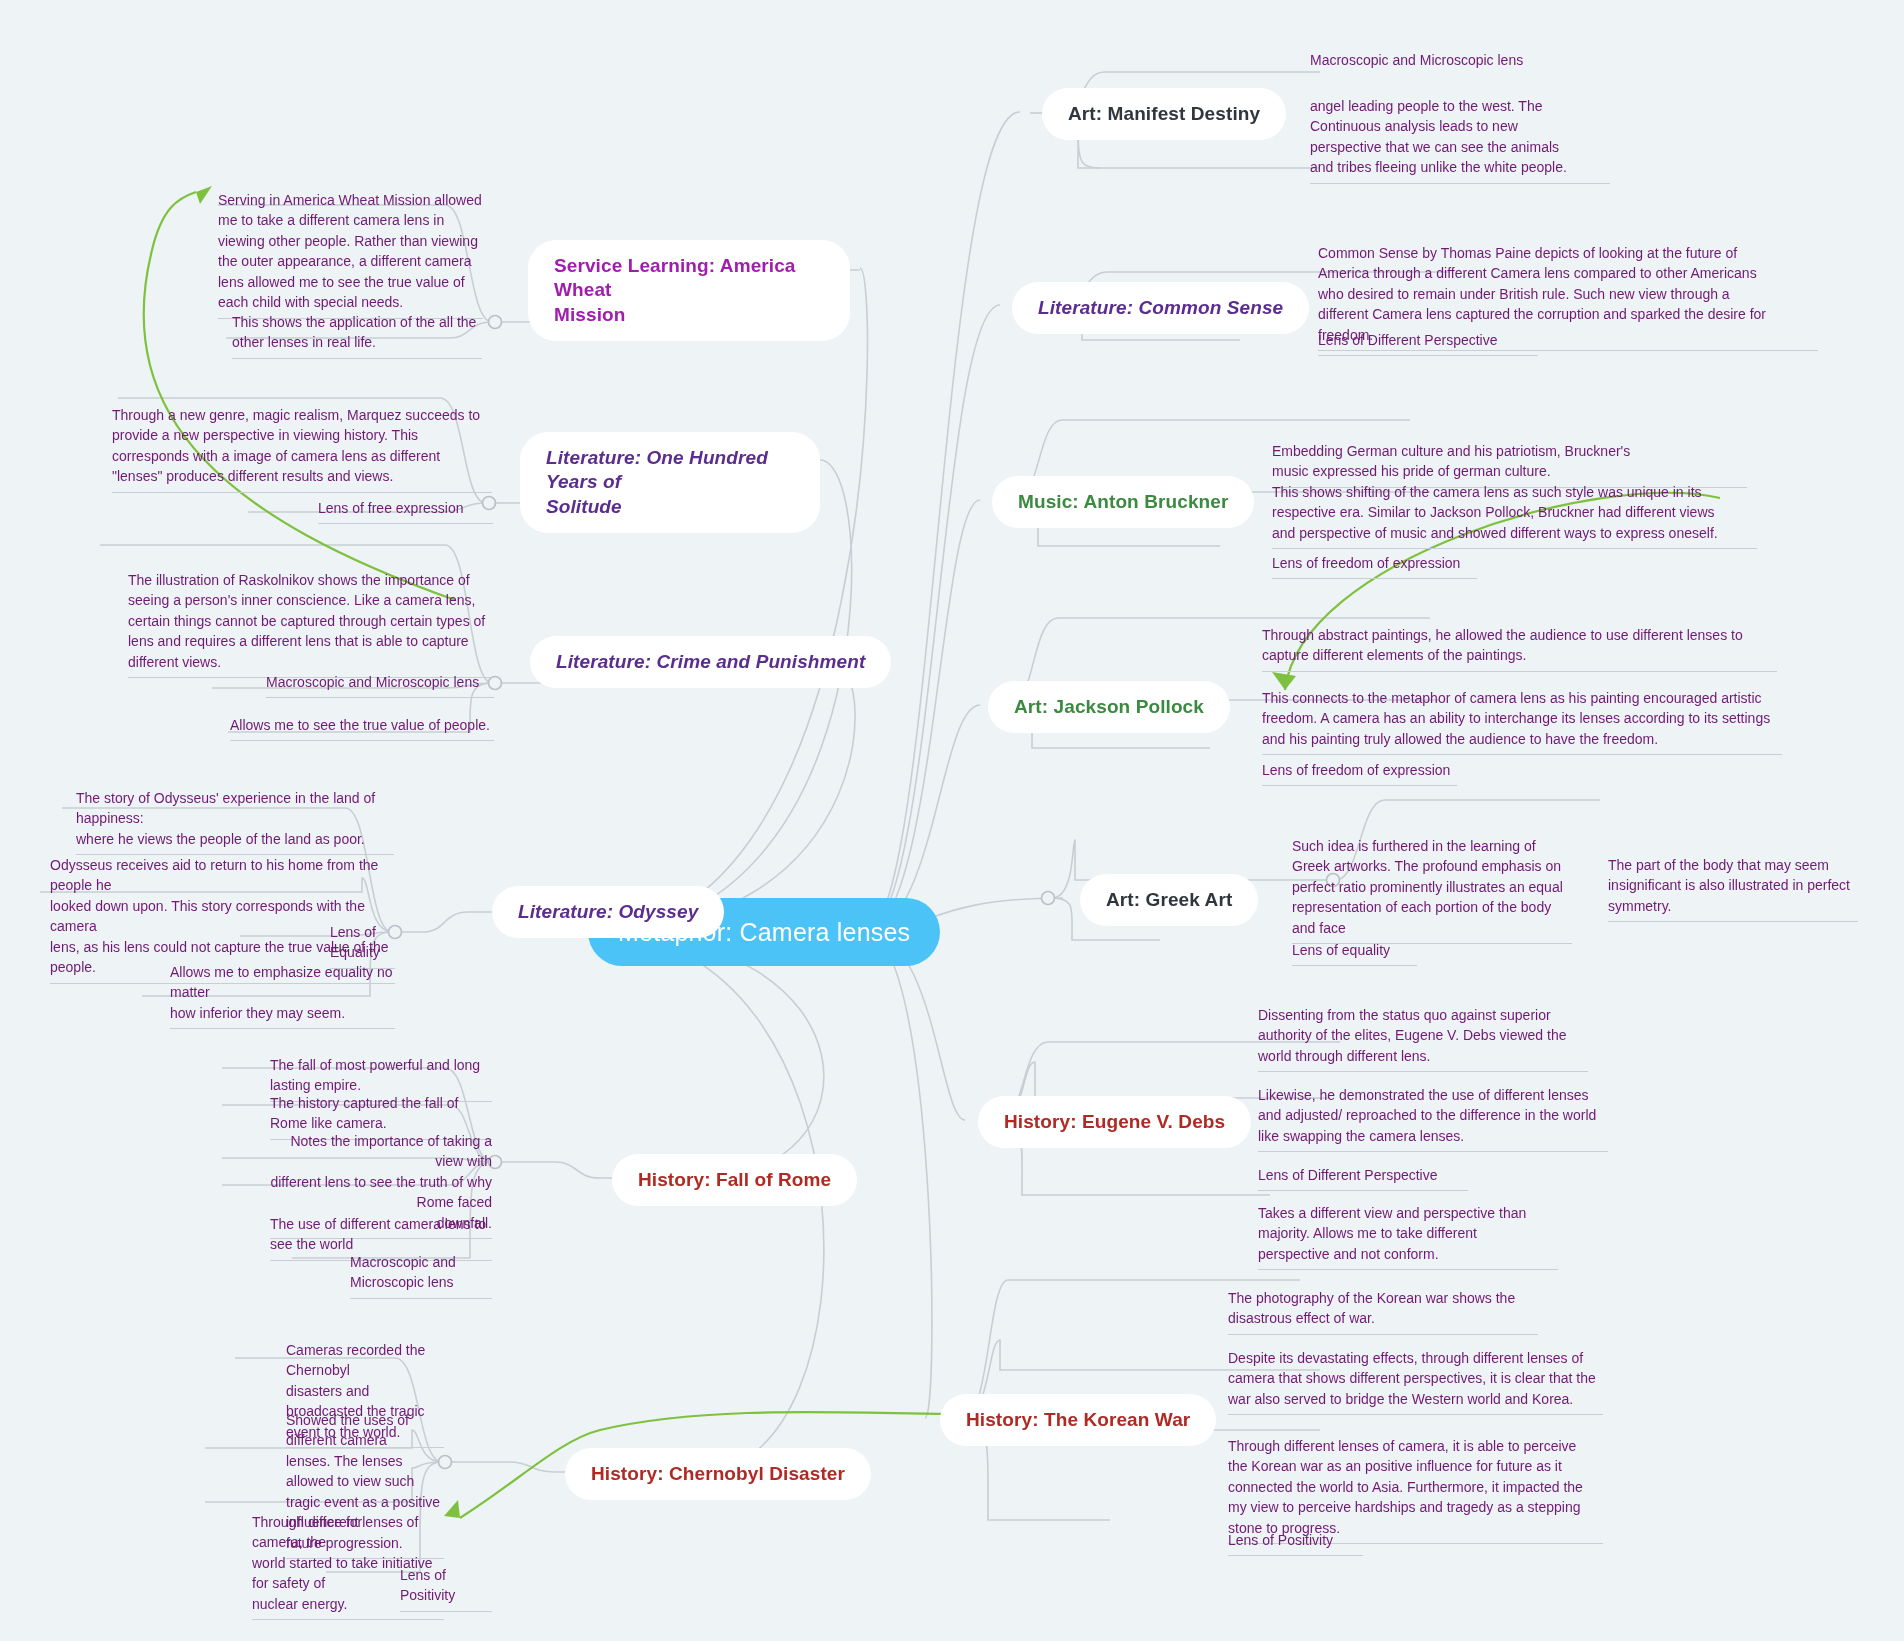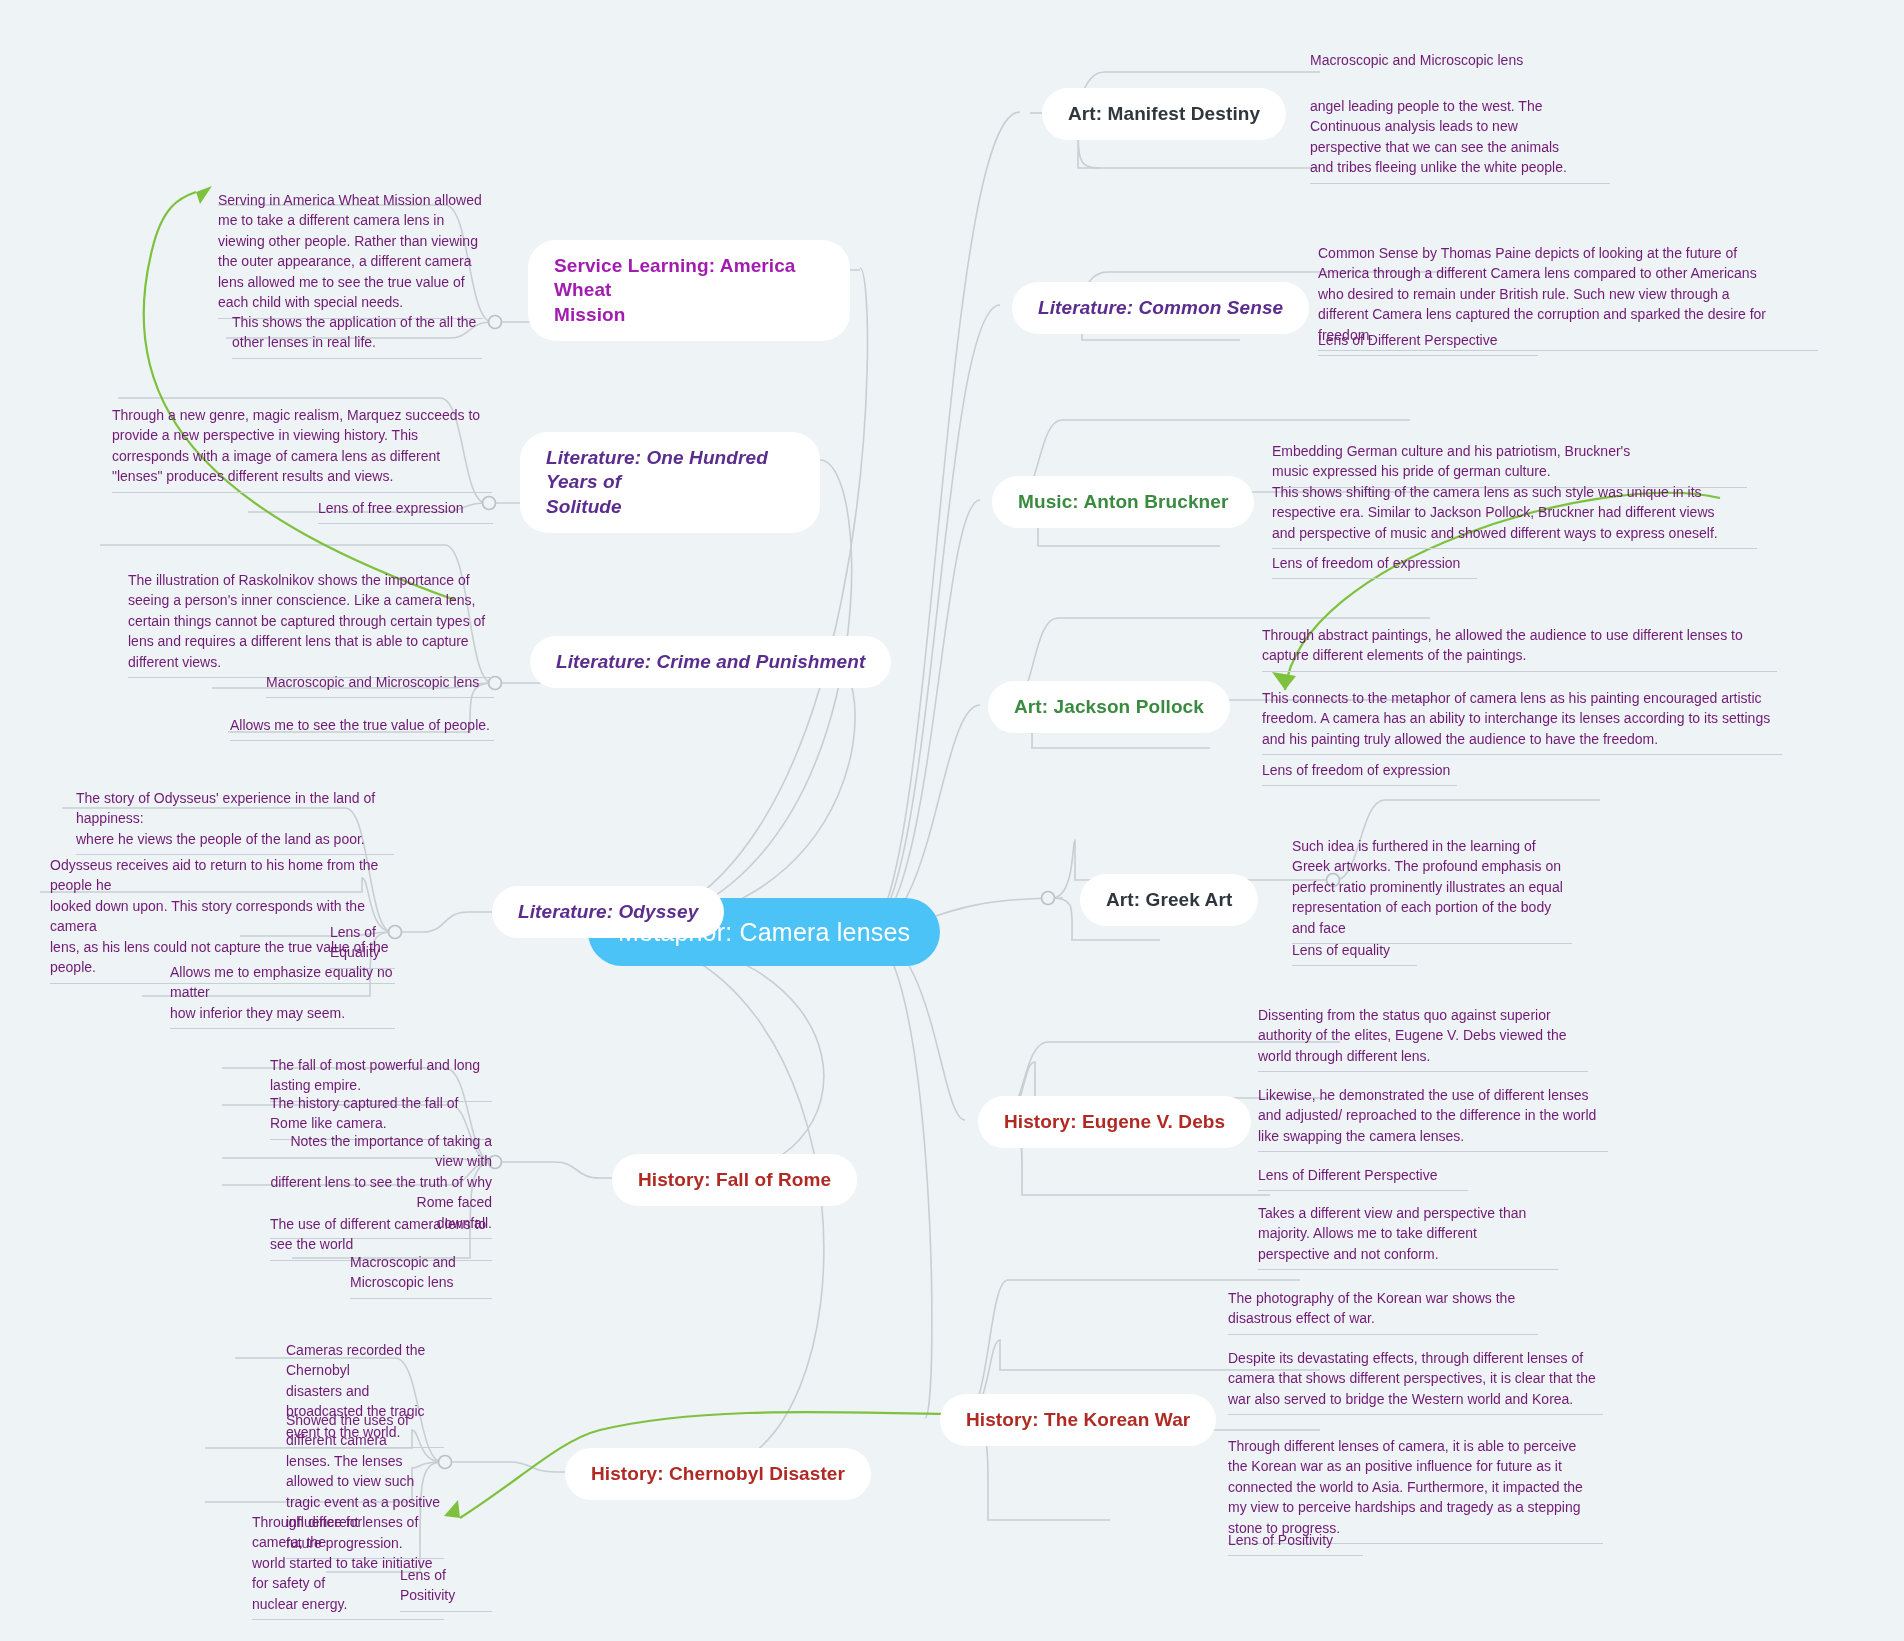--- a/index.html
+++ b/index.html
@@ -212,20 +212,23 @@
 freedom. A camera has an ability to interchange its lenses according to its settings
 and his painting truly allowed the audience to have the freedom.</div>
   <div class="leaf ul" style="left:1262px; top:760px; width:195px;">Lens of freedom of expression</div>
 
   <div class="leaf ul" style="left:1292px; top:836px; width:280px;">Such idea is furthered in the learning of
 Greek artworks. The profound emphasis on
 perfect ratio prominently illustrates an equal
 representation of each portion of the body
 and face</div>
   <div class="leaf ul" style="left:1292px; top:940px; width:125px;">Lens of equality</div>
+  <div class="leaf ul" style="left:1608px; top:855px; width:250px;">The part of the body that may seem
+insignificant is also illustrated in perfect
+symmetry.</div>
 
   <div class="leaf ul" style="left:1258px; top:1005px; width:330px;">Dissenting from the status quo against superior
 authority of the elites, Eugene V. Debs viewed the
 world through different lens.</div>
   <div class="leaf ul" style="left:1258px; top:1085px; width:350px;">Likewise, he demonstrated the use of different lenses
 and adjusted/ reproached to the difference in the world
 like swapping the camera lenses.</div>
   <div class="leaf ul" style="left:1258px; top:1165px; width:210px;">Lens of Different Perspective</div>
   <div class="leaf ul" style="left:1258px; top:1203px; width:300px;">Takes a different view and perspective than
 majority. Allows me to take different

